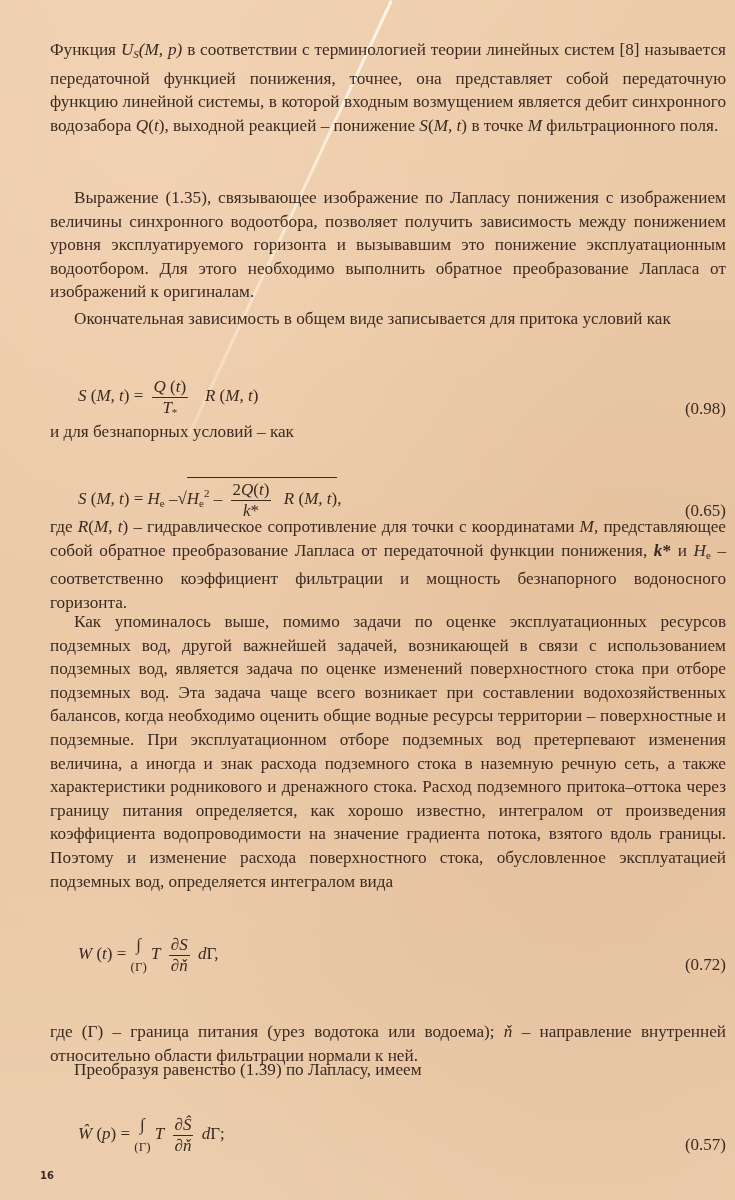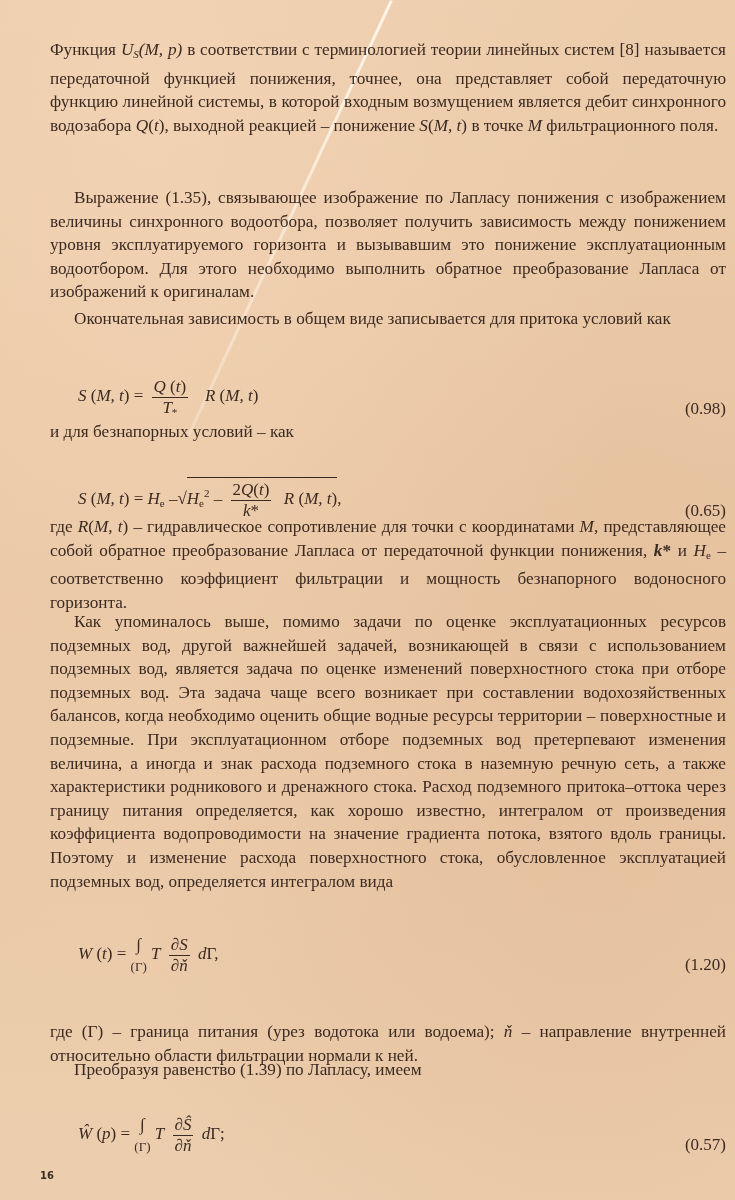--- a/index.html
+++ b/index.html
@@ -78,21 +78,21 @@
   </div>
 
   <p class="p5"><span>где </span><i>R</i>(<i>M, t</i>)<span> – гидравлическое сопротивление для точки с координатами </span><i>M</i><span>, представляющее собой обратное преобразование Лапласа от передаточной функции понижения, </span><b><i>k</i>*</b><span> и </span><i>H</i><span class="sub">e</span><span> – соответственно коэффициент фильтрации и мощность безнапорного водоносного горизонта.</span></p>
 
   <p class="p6 indent">Как упоминалось выше, помимо задачи по оценке эксплуатационных ресурсов подземных вод, другой важнейшей задачей, возникающей в связи с использованием подземных вод, является задача по оценке изменений поверхностного стока при отборе подземных вод. Эта задача чаще всего возникает при составлении водохозяйственных балансов, когда необходимо оценить общие водные ресурсы территории – поверхностные и подземные. При эксплуатационном отборе подземных вод претерпевают изменения величина, а иногда и знак расхода подземного стока в наземную речную сеть, а также характеристики родникового и дренажного стока. Расход подземного притока–оттока через границу питания определяется, как хорошо известно, интегралом от произведения коэффициента водопроводимости на значение градиента потока, взятого вдоль границы. Поэтому и изменение расхода поверхностного стока, обусловленное эксплуатацией подземных вод, определяется интегралом вида</p>
 
   <div class="eq" style="top:910px;">
     <i>W</i> (<i>t</i>) = <span class="under">∫<span class="lim">(Г)</span></span> <i>T</i>
     <span class="frac"><span class="num">∂<i>S</i></span><span class="bar"></span><span class="den">∂<i>ň</i></span></span>
     <i>d</i>Г,
-    <span class="eqnum" style="top:20px;">(1.20)</span>
+    <span class="eqnum" style="top:20px;">(0.72)</span>
   </div>
 
   <p class="p7"><span>где (Г) – граница питания (урез водотока или водоема); </span><i>ň</i><span> – направление внутренней относительно области фильтрации нормали к ней.</span></p>
 
   <p class="p8 indent">Преобразуя равенство (1.39) по Лапласу, имеем</p>
 
   <div class="eq" style="top:1090px;">
     <i>Ŵ</i> (<i>p</i>) = <span class="under">∫<span class="lim">(Г)</span></span> <i>T</i>
     <span class="frac"><span class="num">∂<i>Ŝ</i></span><span class="bar"></span><span class="den">∂<i>ň</i></span></span>
     <i>d</i>Г;

